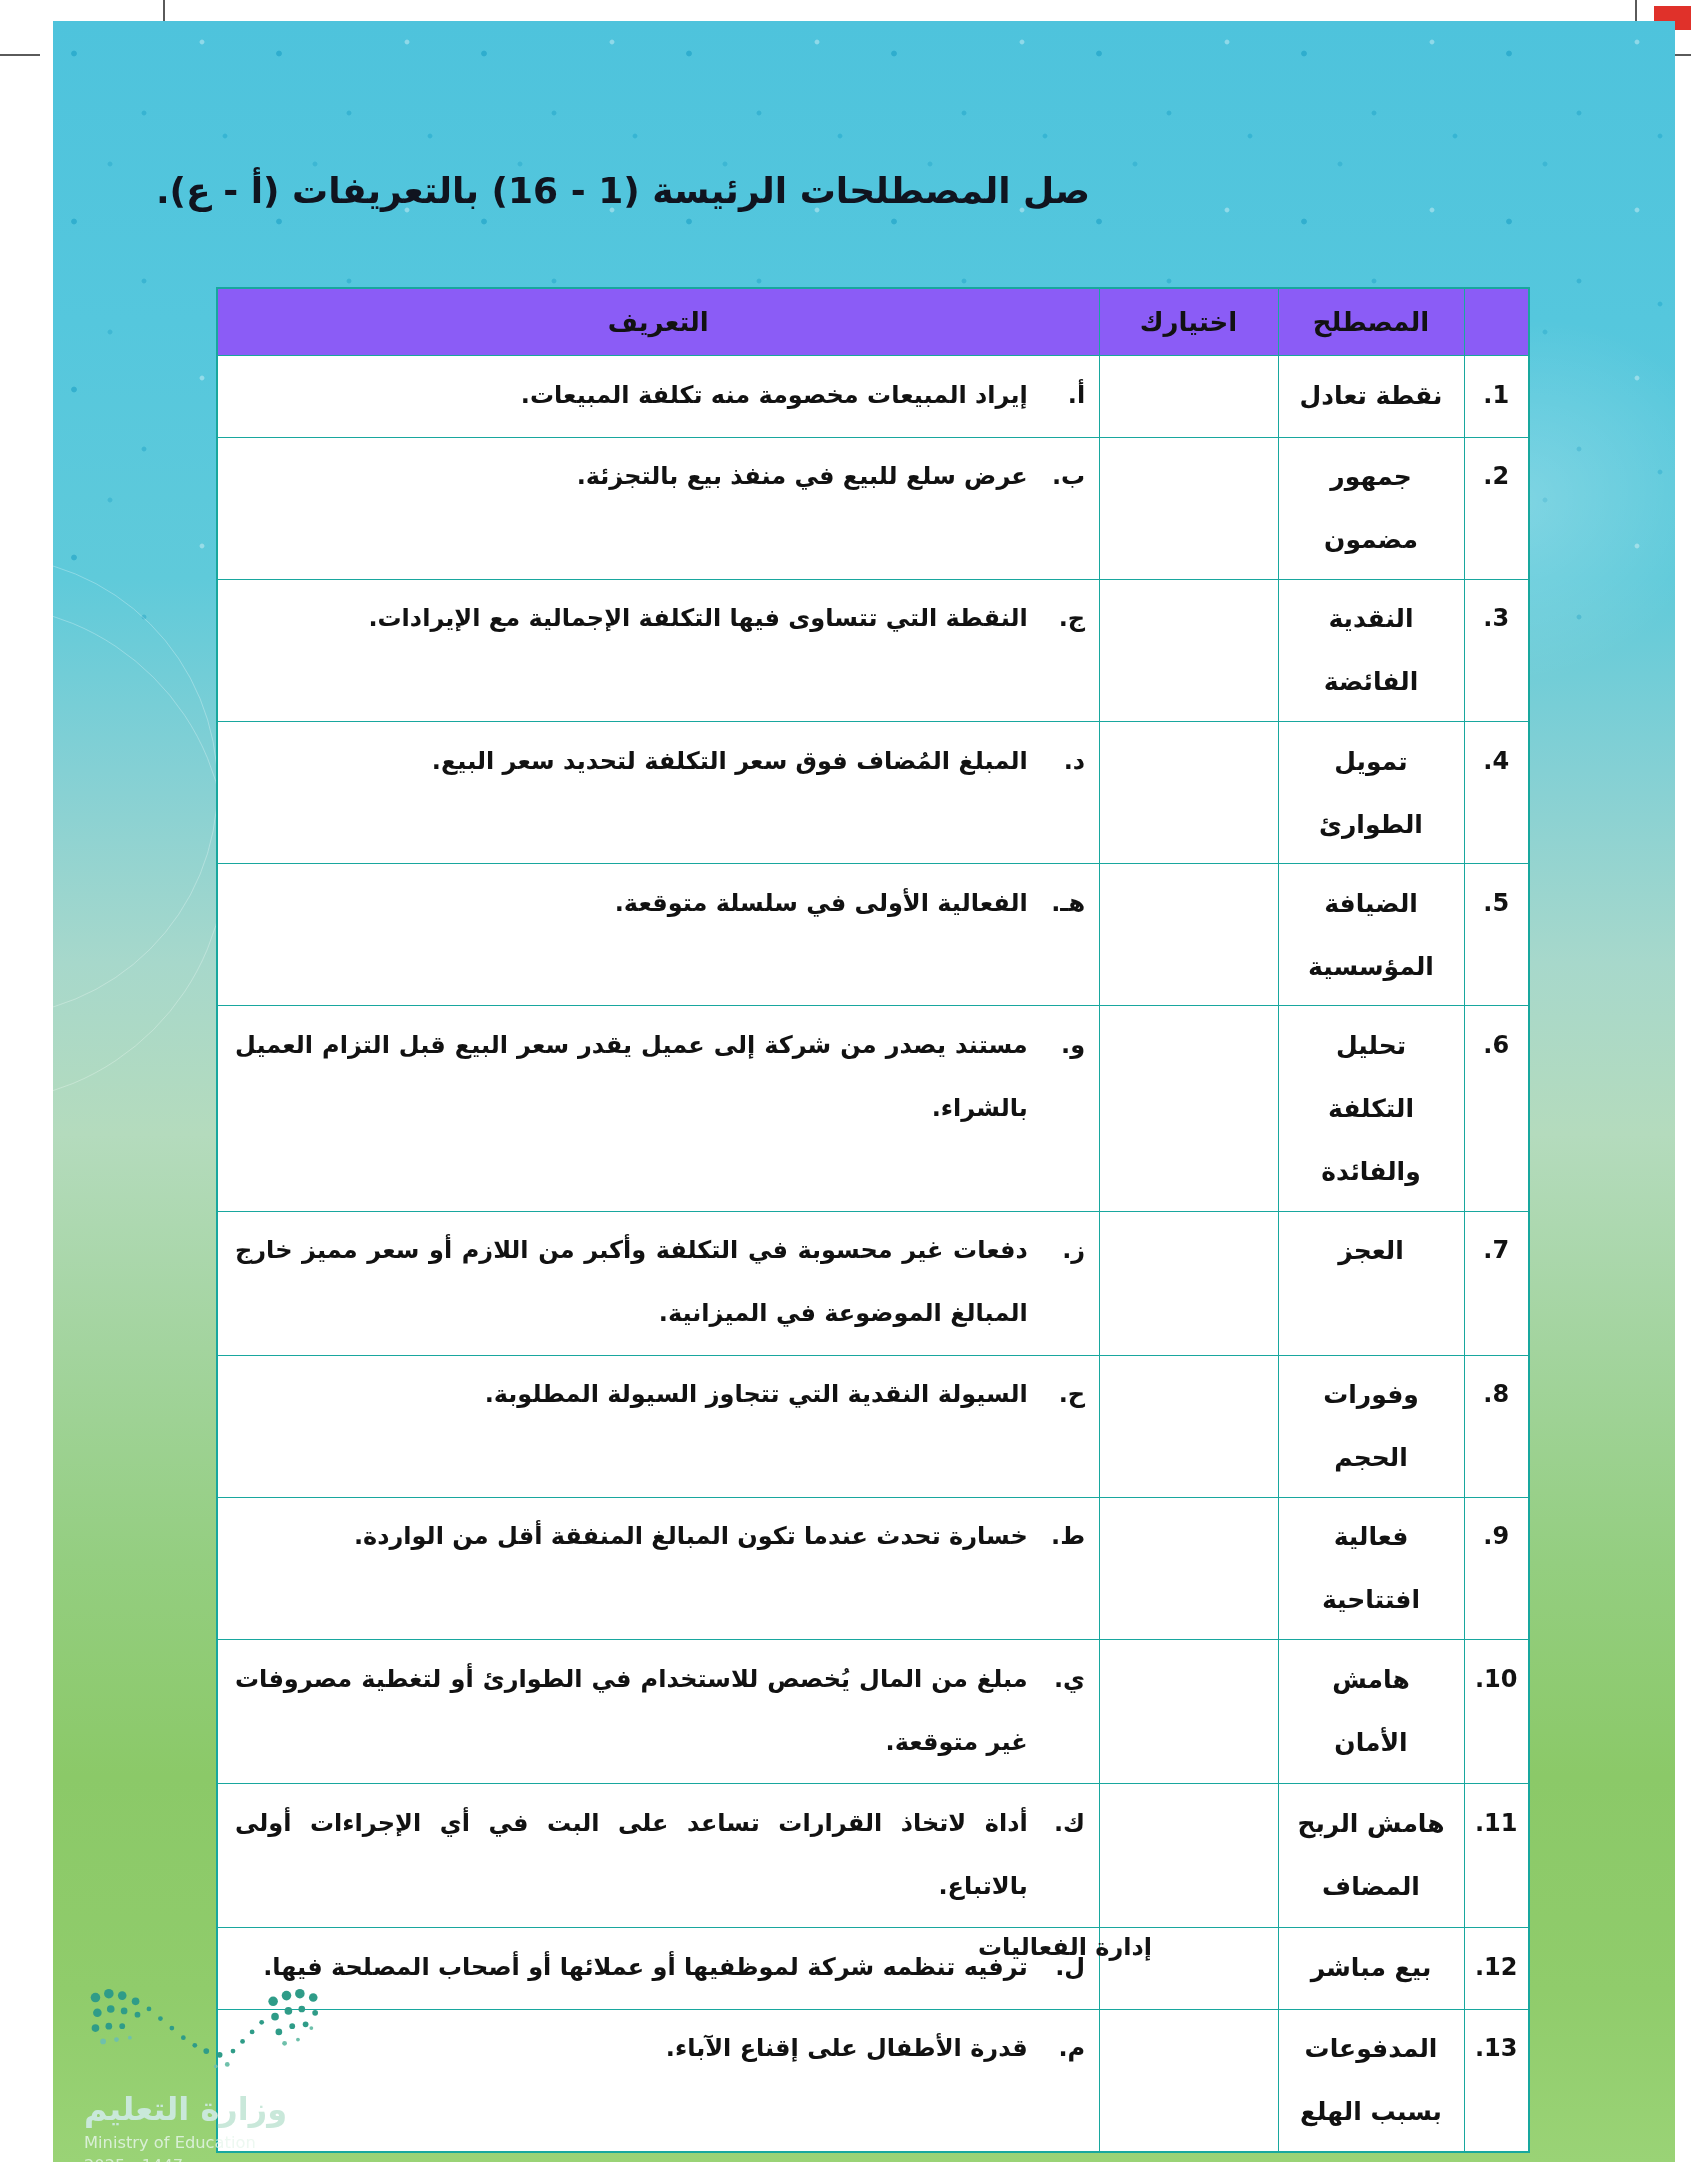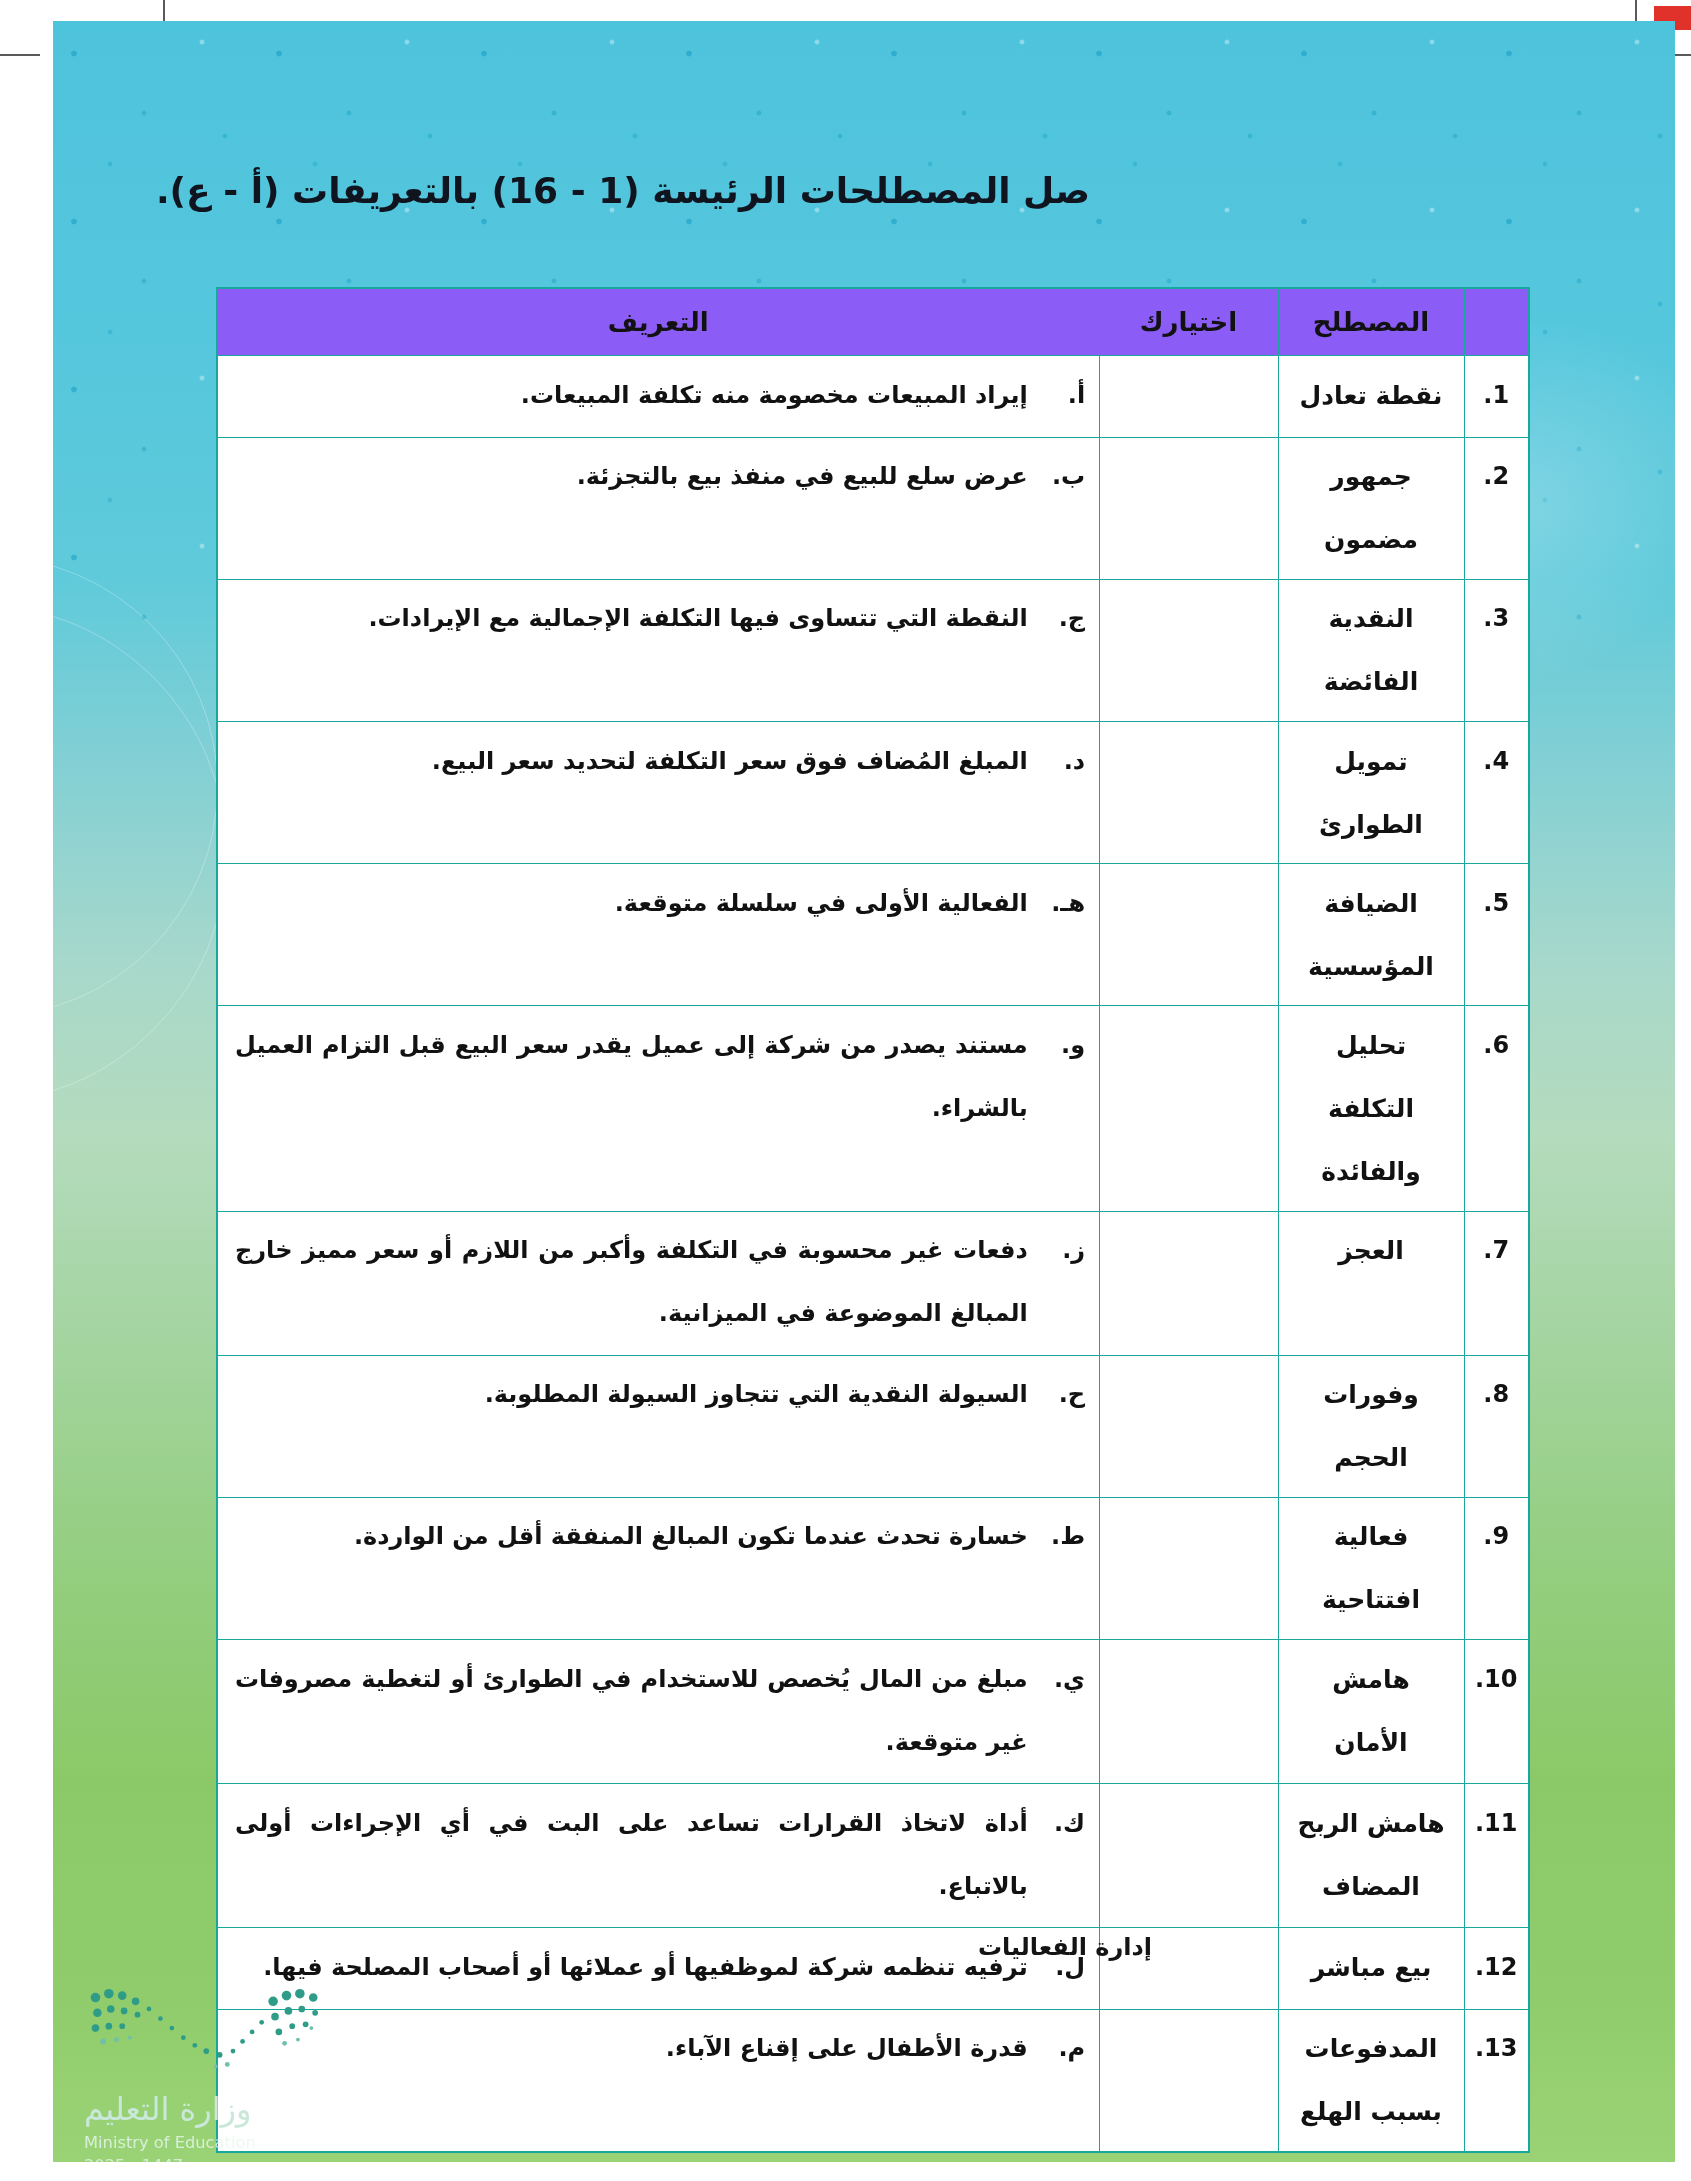--- a/index.html
+++ b/index.html
@@ -84,21 +84,21 @@
   .chapter{
     position:absolute;top:1912px;right:523px;direction:rtl;
     font-size:24px;font-weight:bold;color:#141414;
   }
   .pagenum{position:absolute;left:1333px;top:1857px;width:143px;height:143px;}
   .pagenum .n{
     position:absolute;left:0;top:0;width:143px;height:143px;display:flex;align-items:center;justify-content:center;
     font-size:32.5px;font-weight:bold;color:#1a1a1a;
   }
   .moelogo{position:absolute;left:31px;top:1961px;width:287px;color:#cfeadf;}
-  .moelogo .ar{font-size:32px;font-weight:normal;color:#c9e8da;margin-top:7.6px;letter-spacing:1px;}
+  .moelogo .ar{font-size:32px;font-weight:bold;color:#c9e8da;margin-top:7.6px;letter-spacing:1px;}
   .moelogo .en{font-size:16.3px;color:rgba(232,246,238,.8);margin-top:5.7px;}
   .moelogo .yr{font-size:16.3px;color:rgba(232,246,238,.75);margin-top:3.8px;}
 </style>
 </head>
 <body>
 
 <div class="crop v1"></div>
 <div class="crop h1"></div>
 <div class="crop v2"></div>
 <div class="crop h2"></div>

